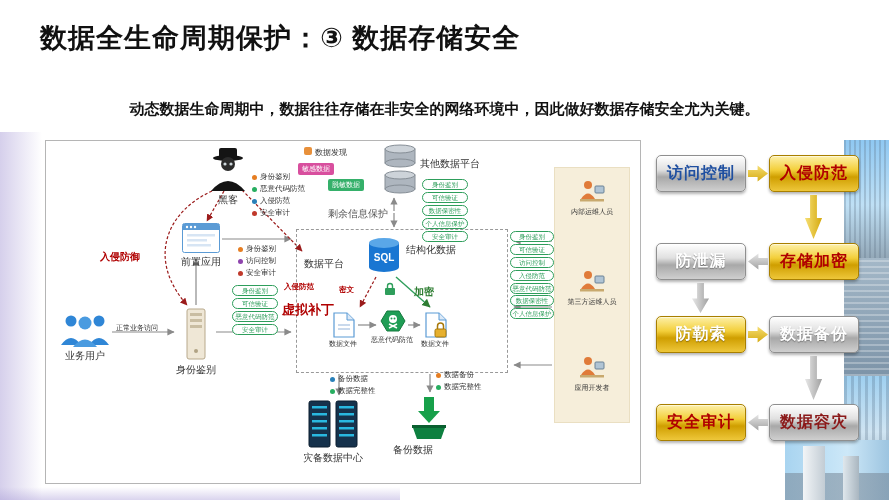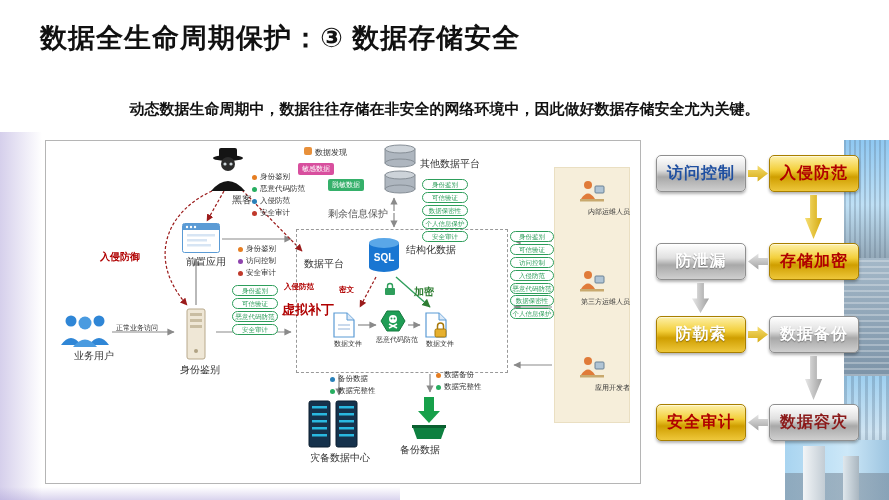--- a/index.html
+++ b/index.html
@@ -27,21 +27,21 @@
   .corner:before { content:""; position:absolute; left:18px; top:6px; width:22px; height:54px; background:linear-gradient(90deg,#f2f5f7,#c2ccd4); }
   .corner:after { content:""; position:absolute; left:58px; top:16px; width:16px; height:44px; background:linear-gradient(90deg,#dfe7ec,#a9b6c0); }
 
   
   .title { left:40px; top:20px; font-size:27px; font-weight:bold; color:#111; letter-spacing:1px; white-space:nowrap; }
   .subtitle { left:0; top:100px; width:889px; text-align:center; font-size:15px; font-weight:bold; color:#111; }
 
   
   .diagram { left:45px; top:140px; width:596px; height:344px; border:1px solid #b5b5b5; background:#fff; z-index:1; }
   .lbl { position:absolute; font-size:10px; color:#333; white-space:nowrap; }
-  .lbl.c { text-align:right; }
+  .lbl.c { text-align:center; }
   .red { color:#b00000; font-weight:bold; }
   .green-t { color:#2e7d32; font-weight:bold; }
   .pill { display:block; width:46px; border:1px solid #2e9e5b; color:#2e9e5b; background:#fff; border-radius:6px; font-size:6.5px; line-height:9px; text-align:center; margin-bottom:2px; white-space:nowrap; overflow:hidden; }
   .dots .di { font-size:7.5px; color:#333; line-height:12px; white-space:nowrap; display:flex; align-items:center; }
   .dot { width:5px; height:5px; border-radius:50%; display:inline-block; margin-right:3px; flex:none; }
   .badge { position:absolute; font-size:7px; color:#fff; padding:1px 4px; border-radius:2px; white-space:nowrap; }
   .dashedbox { position:absolute; left:250px; top:88px; width:212px; height:144px; border:1.5px dashed #999; }
   .tanbox { position:absolute; left:508px; top:26px; width:76px; height:256px; background:#f6eeda; border:1px solid #eadfc2; }
   .disc-ic { width:8px; height:8px; background:#e8903a; border-radius:2px; display:inline-block; margin-right:3px; }
 

